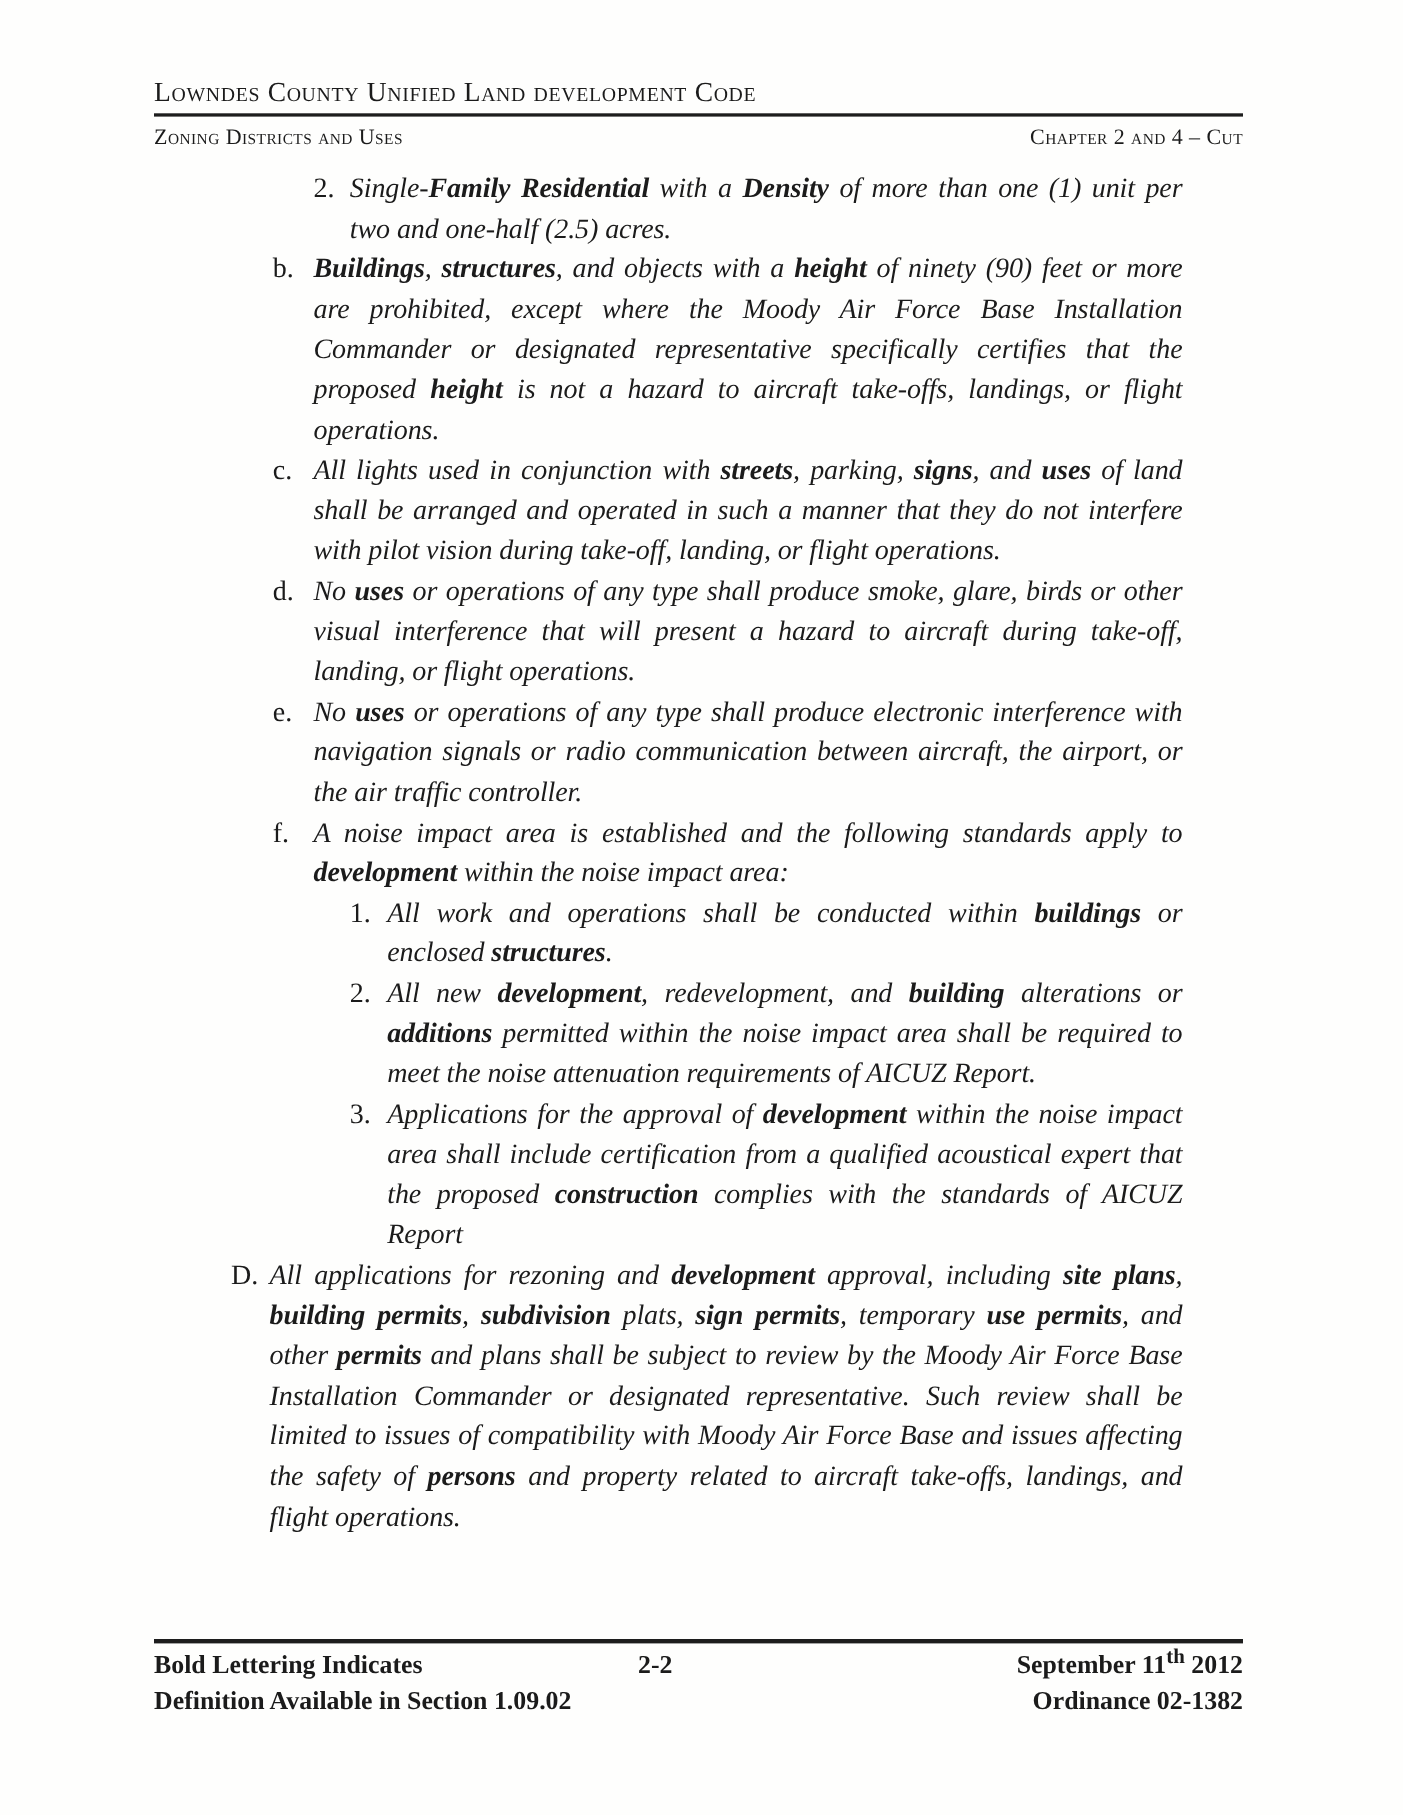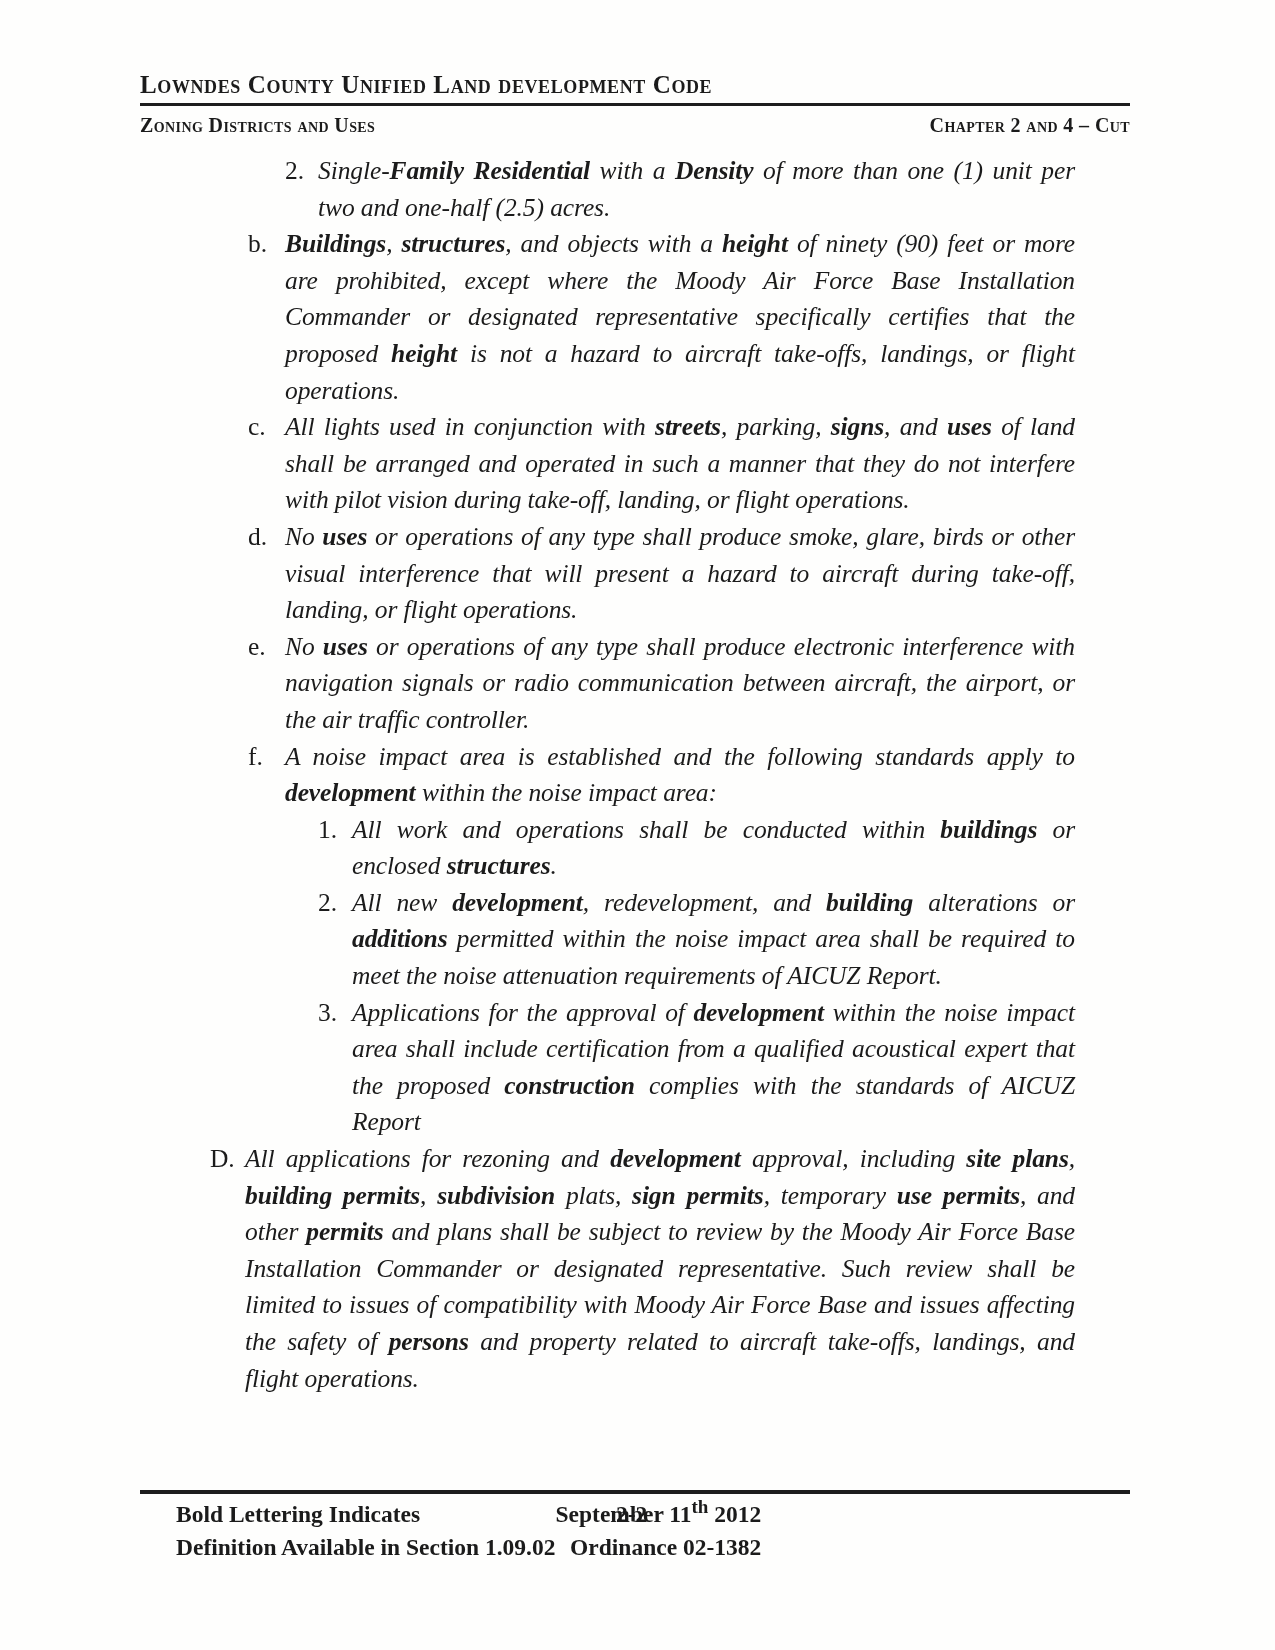--- a/index.html
+++ b/index.html
@@ -10,21 +10,21 @@
     background: #fefefd;
     color: #1b1b1b;
     font-family: "Liberation Serif", "DejaVu Serif", serif;
     display: flex;
     flex-direction: column;
     overflow: hidden;
     box-sizing: border-box;
   }
 
   
-  .header { padding: 70px 145px 0 140px; font-weight: bold; }
+  .header { padding: 70px 145px 0 140px; }
   .header-title {
     font-variant: small-caps;
     font-size: 25px;
     letter-spacing: 0.6px;
     line-height: 30px;
     white-space: nowrap;
   }
   .header-rule {
     height: 3px;
     background: #1d1d1d;
@@ -69,21 +69,21 @@
 
   
   .footer {
     margin-top: auto;
     padding: 0 145px 86px 140px;
     font-weight: bold;
     font-size: 23.5px;
     line-height: 33px;
   }
   .footer-rule { height: 4px; background: #1d1d1d; margin-bottom: 4px; }
-  .footer-cols { position: relative; display: flex; justify-content: flex-start; margin-left: 36px; }
+  .footer-cols { position: relative; display: flex; justify-content: space-between; }
   .footer-left  { text-align: left; }
   .footer-right { text-align: right; }
   .footer-center {
     position: absolute;
     left: 440px;
     top: 0;
   }
   sup { font-size: 19px; vertical-align: super; line-height: 0; }
 </style>
 </head>

